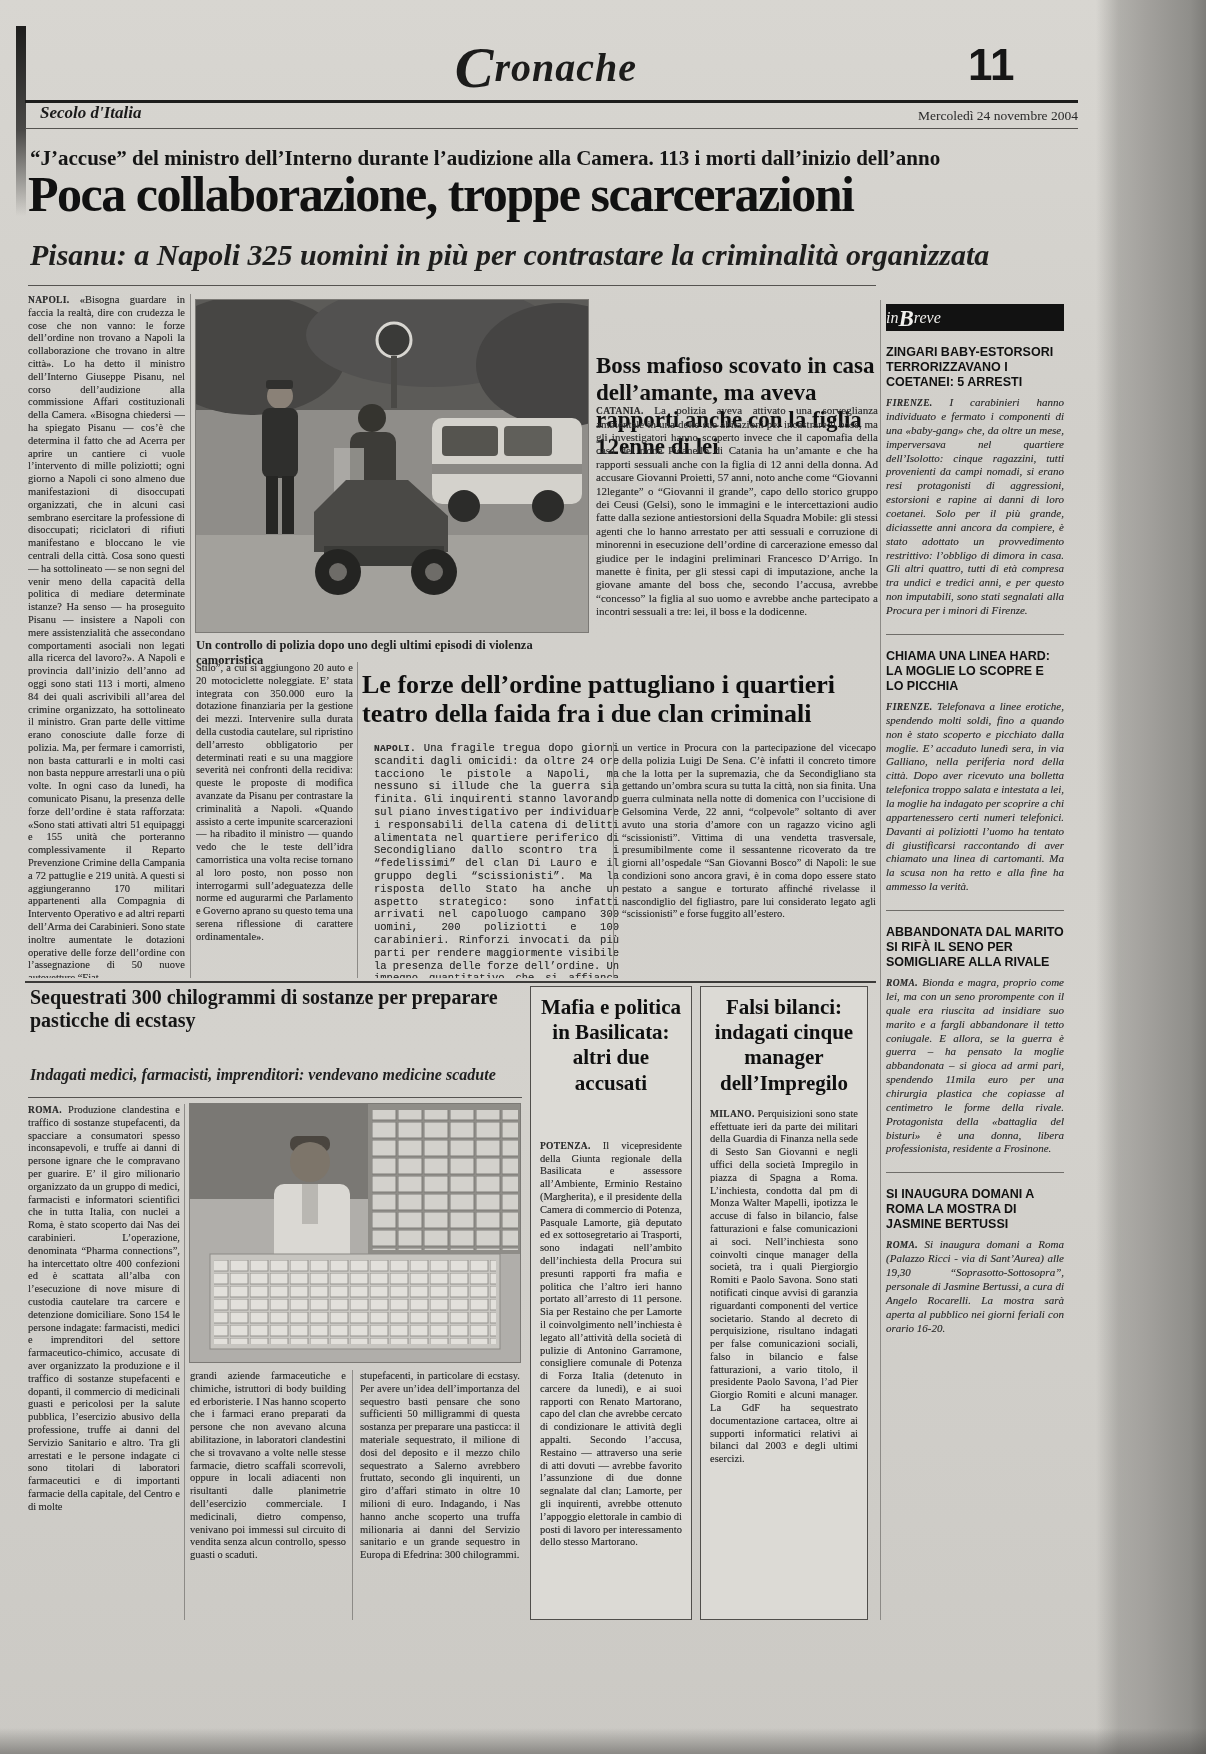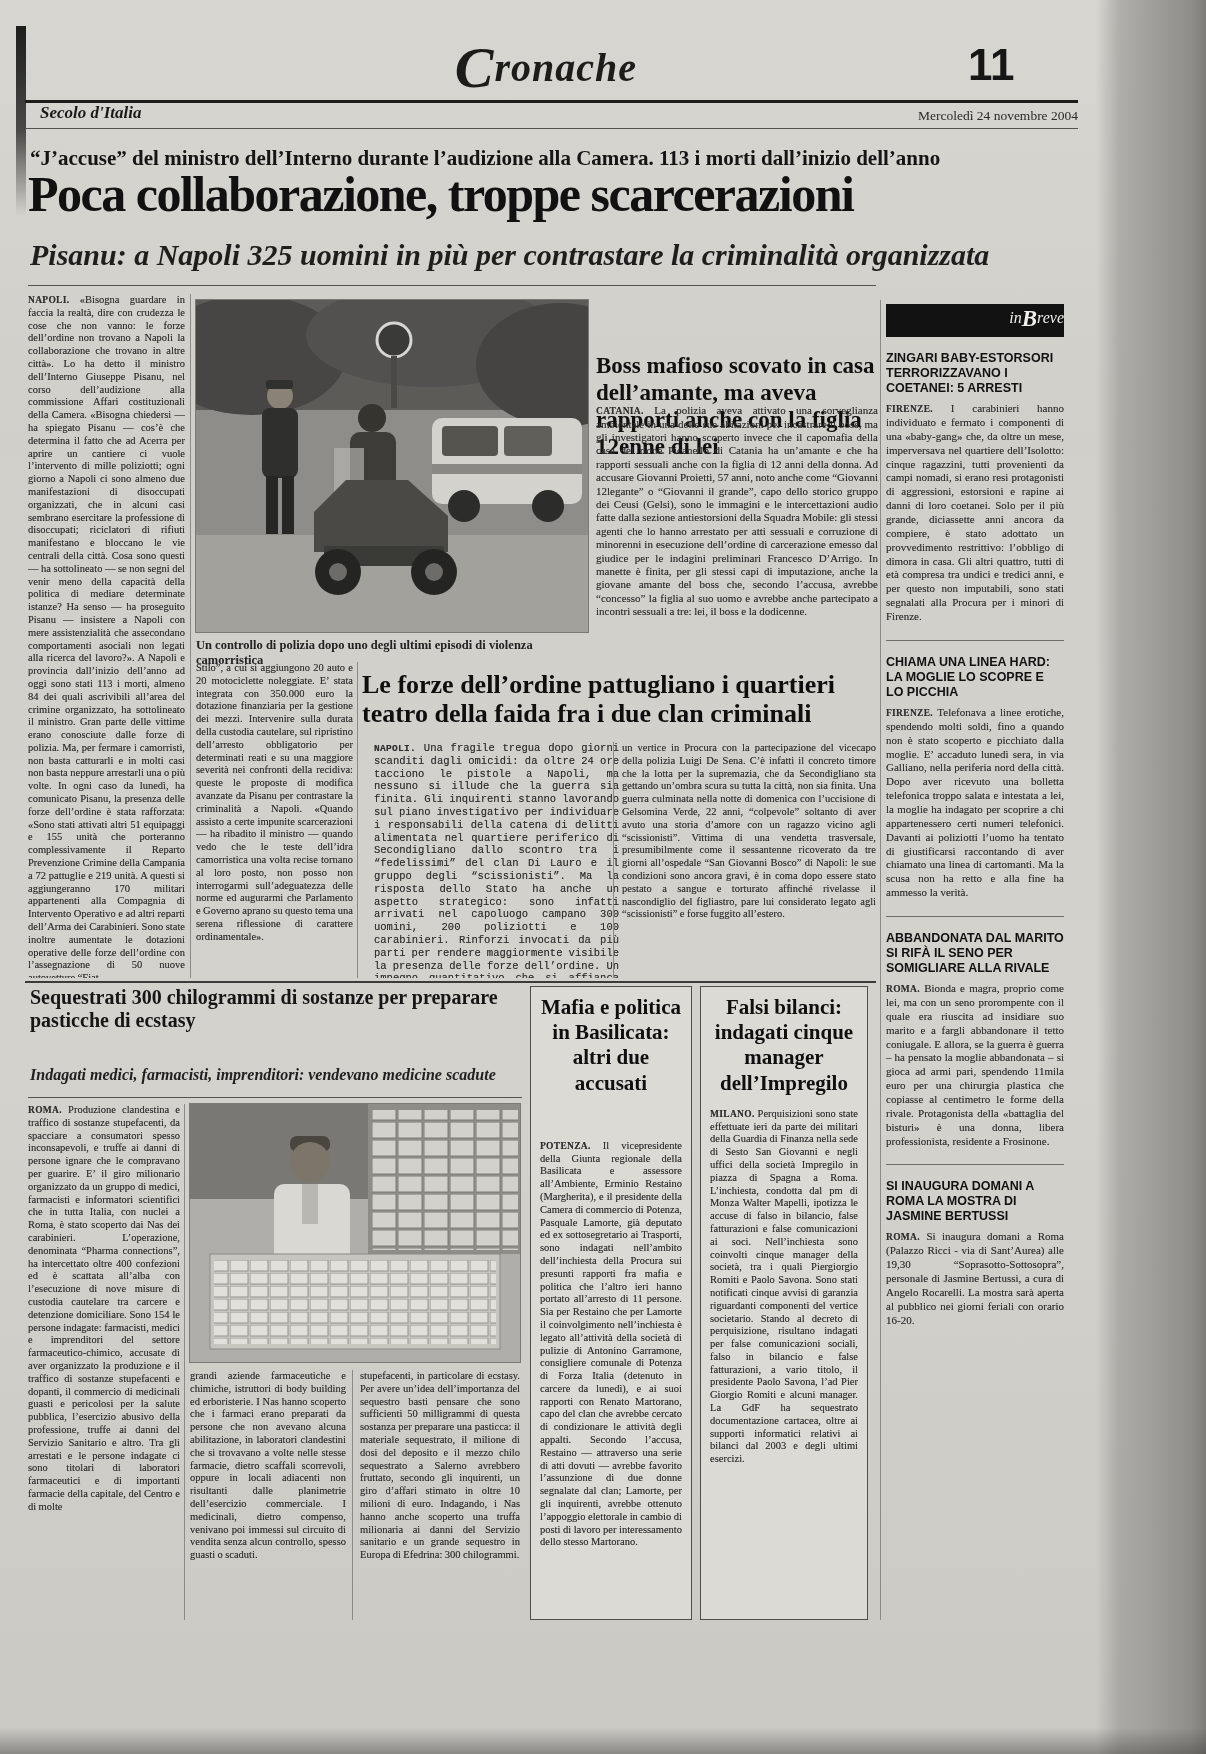--- a/index.html
+++ b/index.html
@@ -20,27 +20,27 @@
   .dateline{left:650px;top:108px;width:428px;text-align:right;font-size:13.5px;color:#2a2a2a;}
   .kicker{left:30px;top:146px;width:1045px;font-size:21px;font-weight:bold;color:#151515;}
   .headline{left:28px;top:168px;width:1050px;font-size:50px;font-weight:bold;letter-spacing:-1.5px;
     color:#111;line-height:1.05;}
   .subhead{left:30px;top:238px;width:1045px;font-size:30px;font-style:italic;font-weight:bold;color:#1e1e1d;}
   .boss-head{left:596px;top:308px;width:282px;font-size:23px;font-weight:bold;line-height:1.18;color:#101010;margin-top:44px;}
   .faida-head{left:362px;top:670px;width:516px;font-size:26px;font-weight:bold;line-height:1.12;color:#0e0e0e;}
   .caption{left:196px;top:638px;width:392px;font-size:12.5px;font-weight:bold;color:#222;}
   .photo{background:#908e8a;box-shadow:0 0 0 1px #7b7975;}
   .sidebar{left:886px;top:304px;width:178px;}
-  .inbreve-bar{background:#121212;color:#f0efec;height:33px;line-height:27px;text-align:right;
+  .inbreve-bar{background:#121212;color:#f0efec;height:27px;line-height:27px;text-align:left;
     font-size:16px;font-style:italic;}
   .inbreve-bar .bigb{font-size:23px;vertical-align:-3px;font-weight:bold;}
   .sb-title{font-family:"Liberation Sans",sans-serif;font-weight:bold;font-size:12.5px;line-height:1.2;
     color:#111;margin:14px 0 6px 0;}
   .sb-body{font-size:11px;line-height:1.26;text-align:justify;color:#2e2e2e;
-    text-shadow:0 0 .4px rgba(60,60,60,.5);}
+    text-shadow:0 0 .4px rgba(60,60,60,.5);font-style:italic;}
   .sb-sep{height:1px;background:#6f6d69;margin-top:16px;}
   .b-kicker{left:30px;top:986px;width:520px;font-size:20px;font-weight:bold;color:#161616;}
   .b-head{left:40px;top:1006px;width:540px;font-size:47px;font-weight:bold;letter-spacing:-1px;color:#131313;}
   .b-sub{left:30px;top:1066px;width:540px;font-size:16px;font-style:italic;font-weight:bold;color:#202020;}
   .box{border:1px solid #504e4b;background:#dcdad5;padding:8px 9px;box-sizing:border-box;overflow:hidden;}
   .box-head{text-align:center;font-size:21px;font-weight:bold;line-height:1.2;color:#0f0f0f;margin-bottom:12px;}
   .scan-right{right:0;top:0;width:126px;height:100%;
     background:linear-gradient(90deg,rgba(120,119,116,0) 0%,rgba(130,129,125,.45) 18%,#a3a19d 40%,#8f8e8a 75%,#6b6a67 100%);}
   .scan-bottom{left:0;bottom:0;width:100%;height:26px;background:linear-gradient(rgba(0,0,0,0),rgba(60,59,57,.45));}
   .smudge{left:16px;top:26px;width:10px;height:190px;

